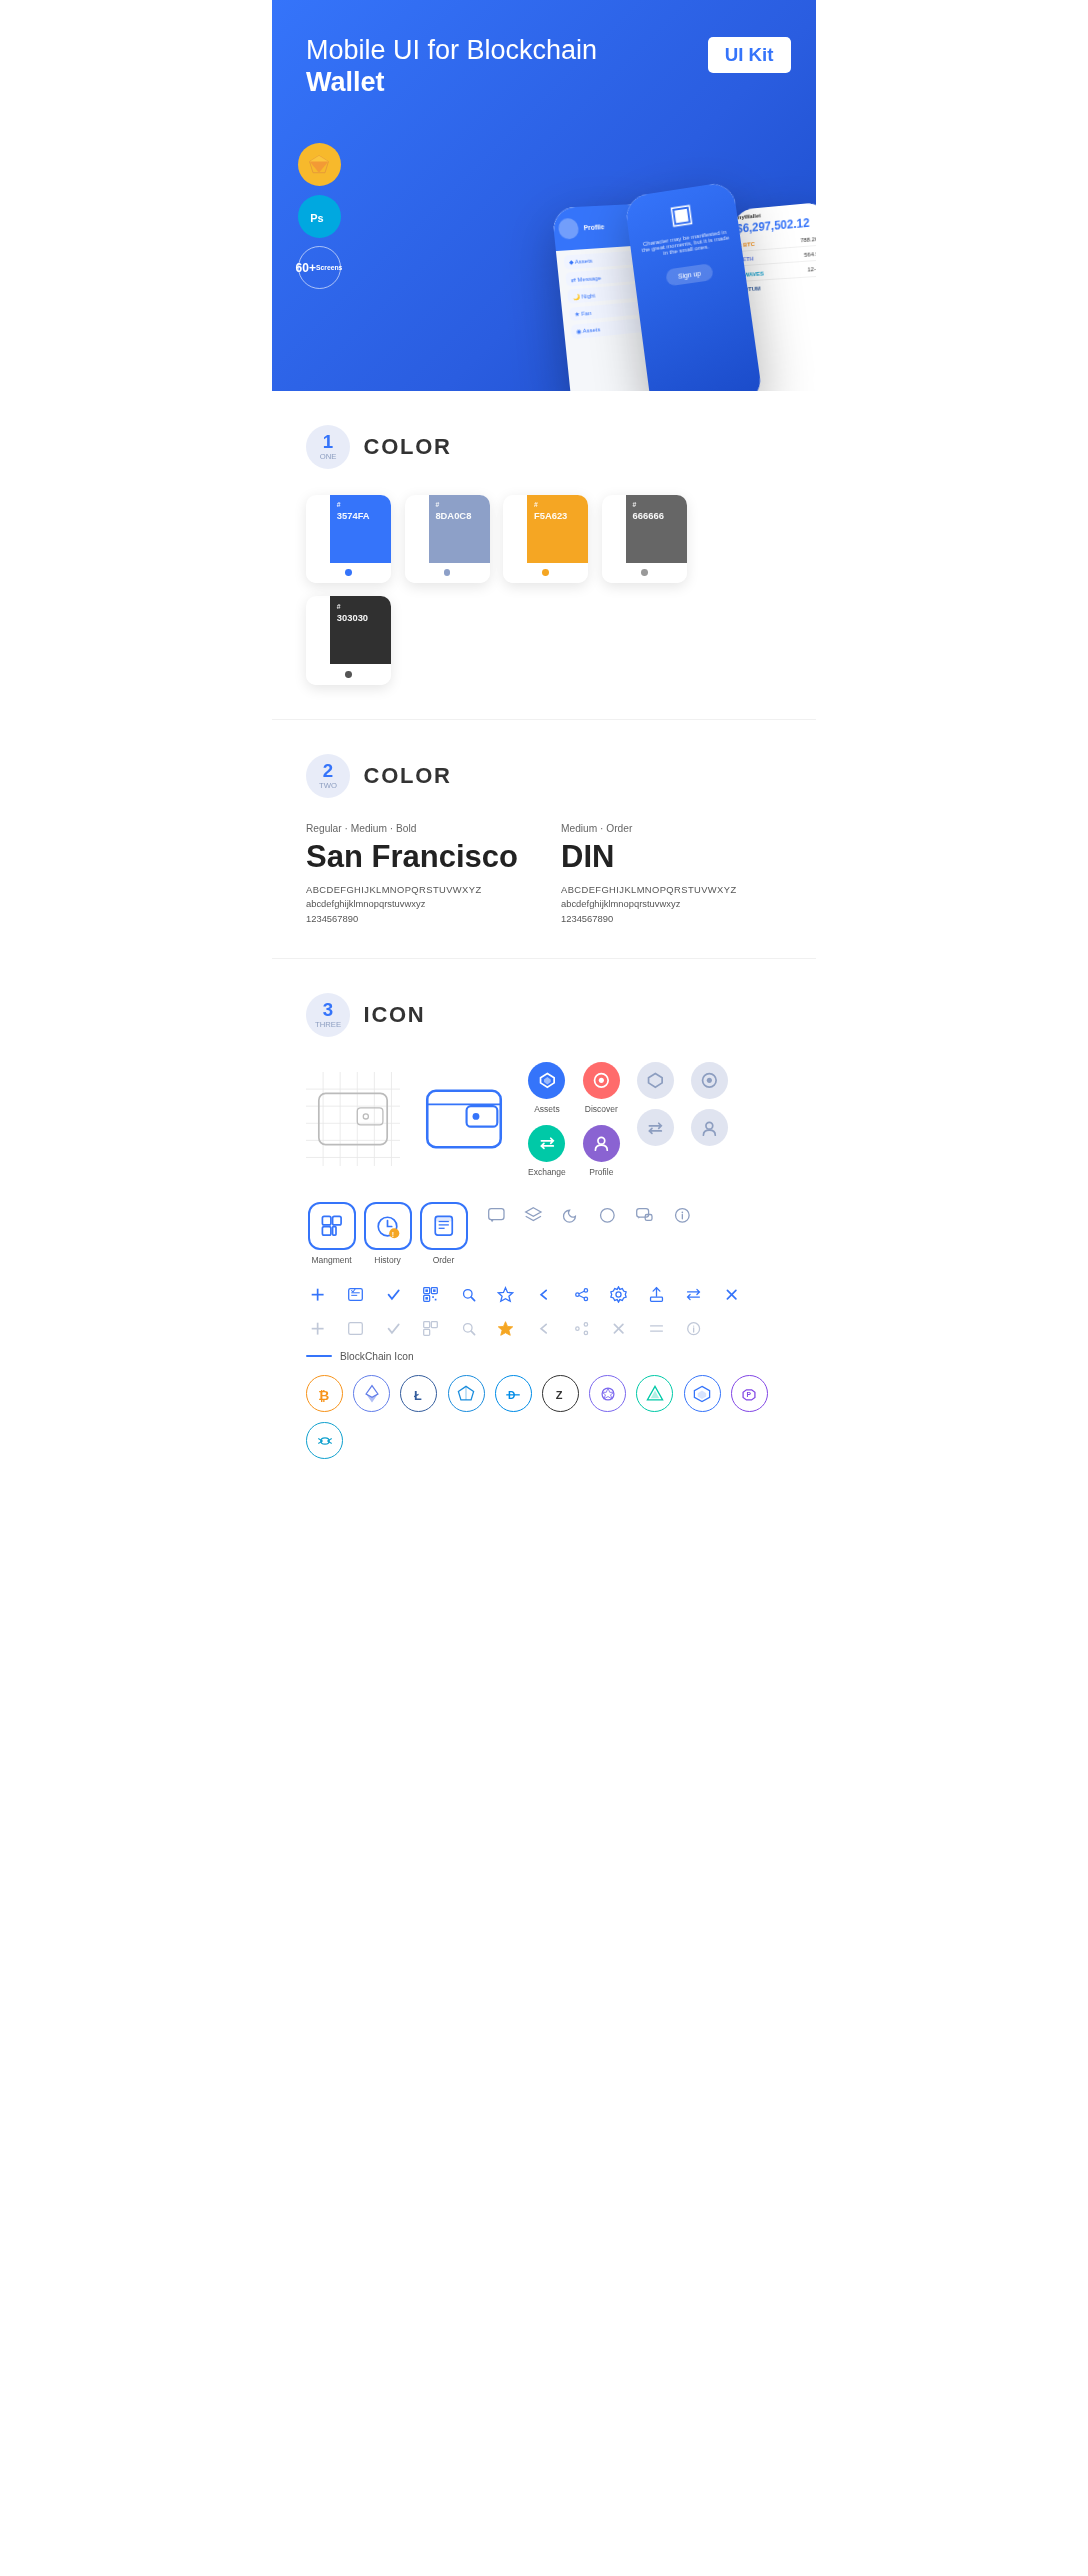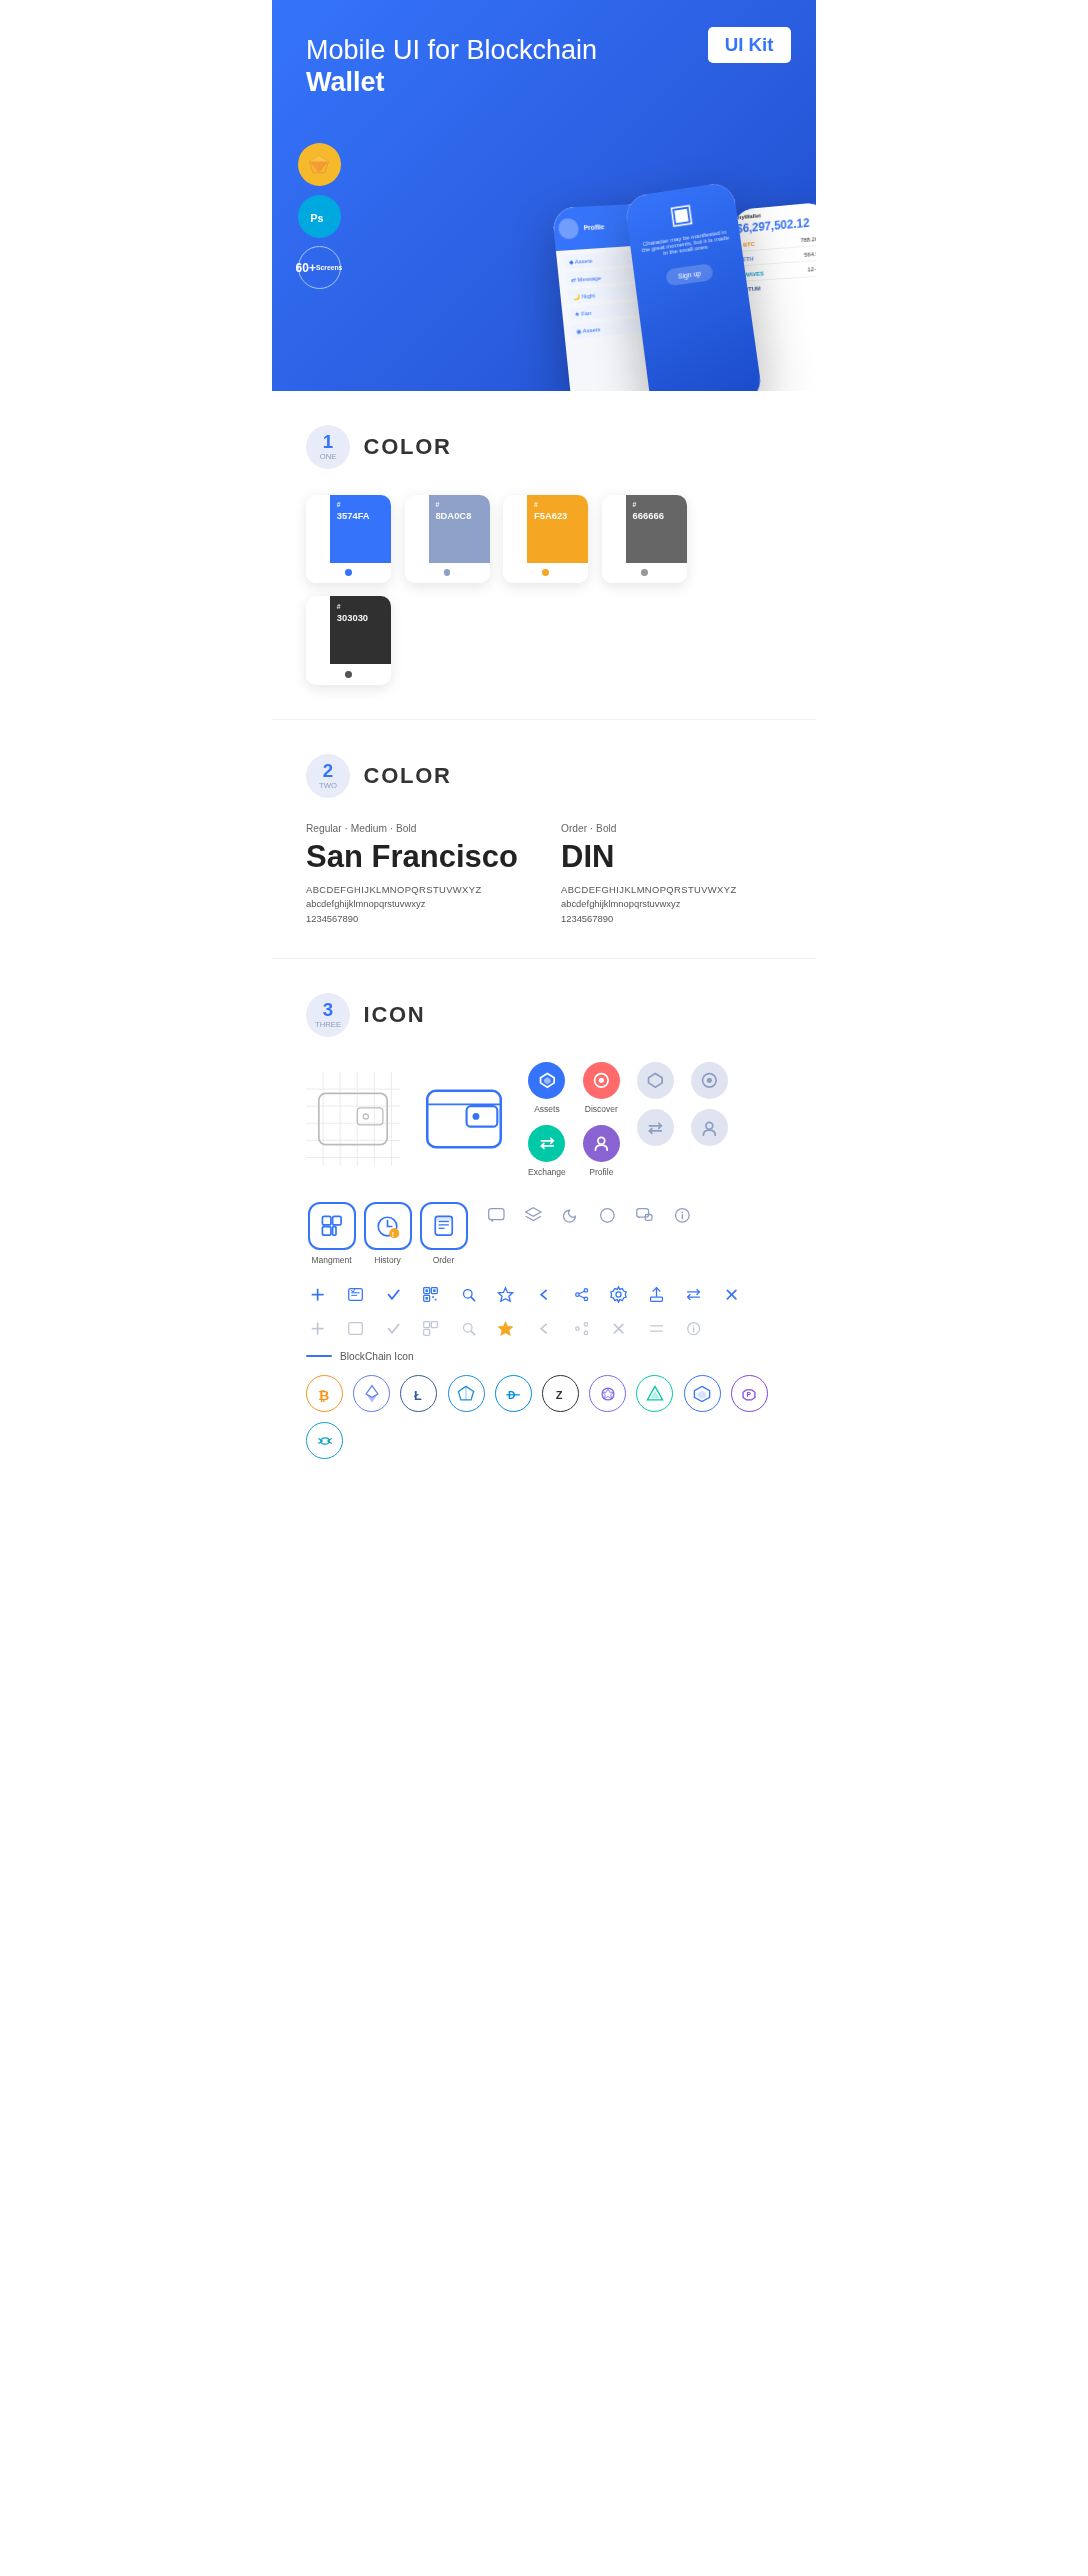--- a/index.html
+++ b/index.html
@@ -17,21 +17,21 @@
       color: #fff;
       font-size: 27px;
       font-weight: 400;
       line-height: 1.2;
       margin-bottom: 17px;
       max-width: 340px;
     }
     .hero-title strong { font-weight: 800; }
     .ui-kit-badge {
       position: absolute;
-      top: 27px;
+      top: 37px;
       right: 25.5px;
       background: #fff;
       color: #3574FA;
       font-size: 18.7px;
       font-weight: 700;
       padding: 6.8px 17px;
       border-radius: 5.1px;
     }
     .hero-badges {
       display: flex;
@@ -470,21 +470,21 @@
 
   <div class="font-grid">
     <div>
       <div class="font-style">Regular · Medium · Bold</div>
       <div class="font-name">San Francisco</div>
       <div class="font-uppercase">ABCDEFGHIJKLMNOPQRSTUVWXYZ</div>
       <div class="font-lowercase">abcdefghijklmnopqrstuvwxyz</div>
       <div class="font-numbers">1234567890</div>
     </div>
     <div>
-      <div class="font-style">Order · Bold</div>
+      <div class="font-style">Medium · Order</div>
       <div class="font-name font-name-din">DIN</div>
       <div class="font-uppercase">ABCDEFGHIJKLMNOPQRSTUVWXYZ</div>
       <div class="font-lowercase">abcdefghijklmnopqrstuvwxyz</div>
       <div class="font-numbers">1234567890</div>
     </div>
   </div>
 </div>
 
 <div class="section" style="border-top:0.9px solid #f0f0f0;">
   <div class="section-header">

